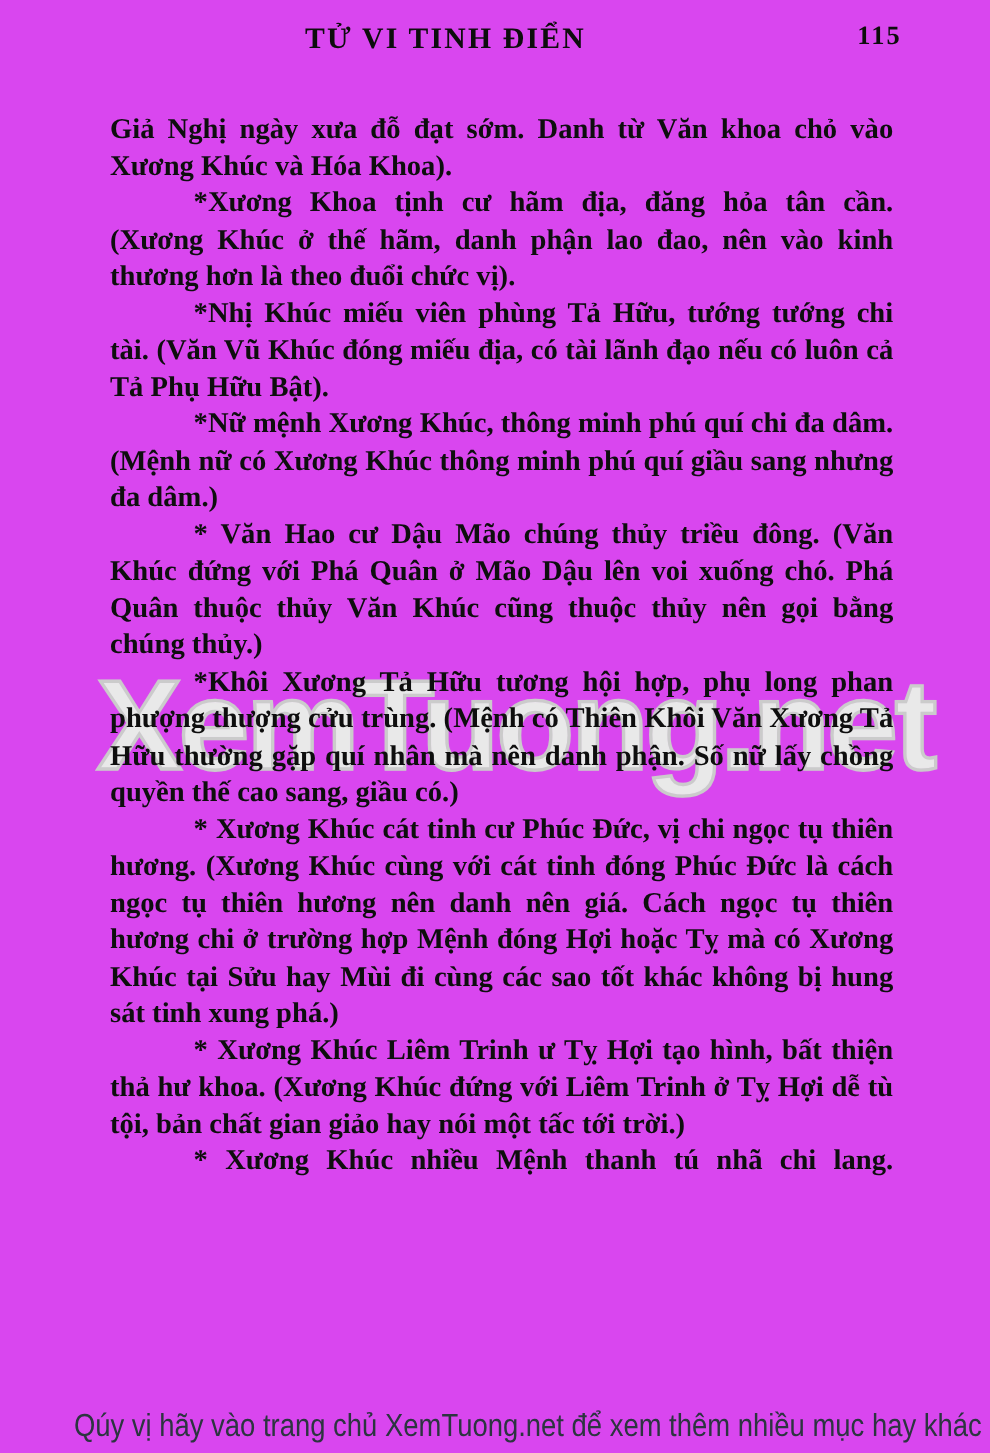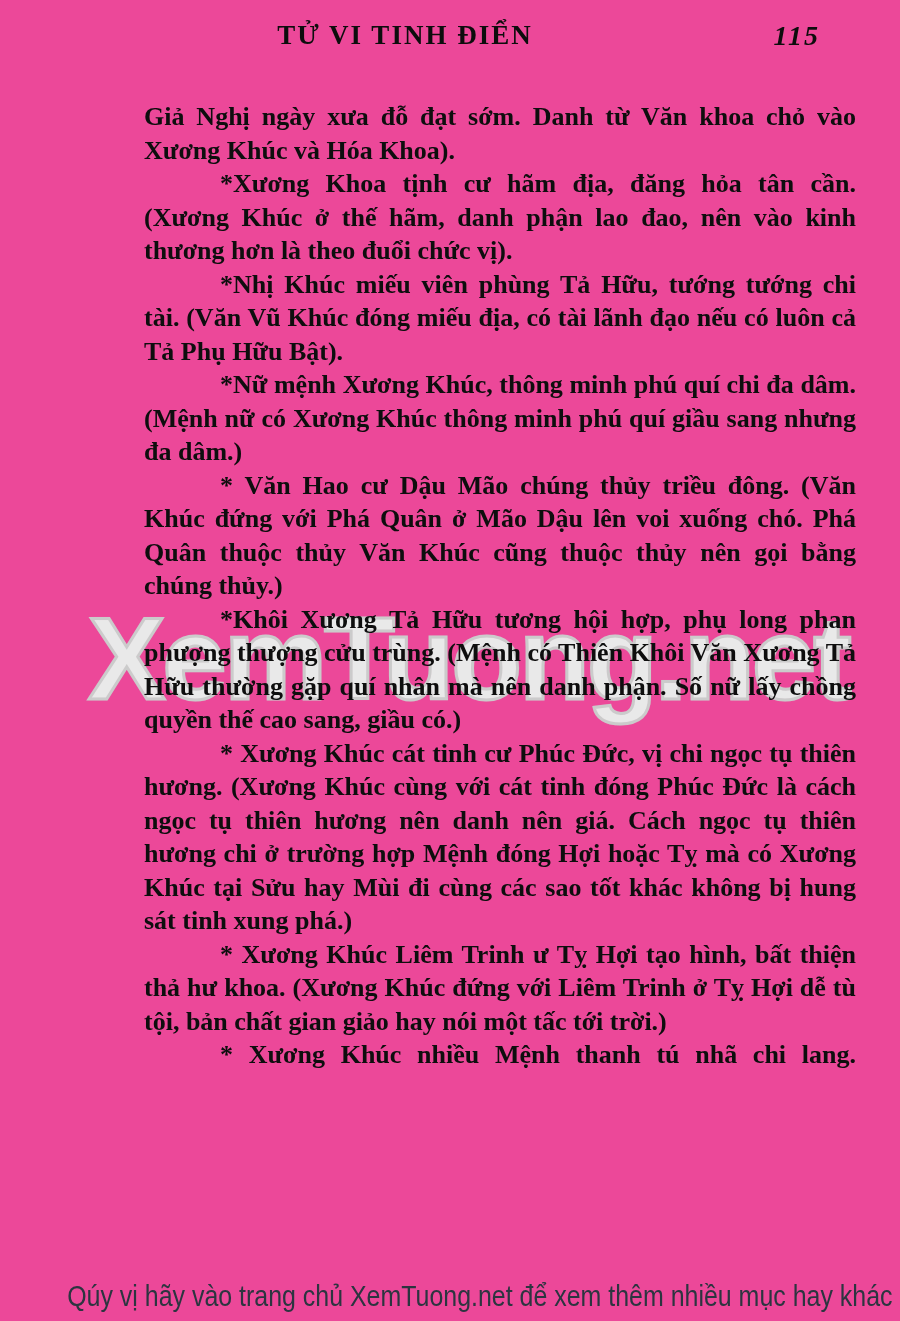--- a/index.html
+++ b/index.html
@@ -4,21 +4,21 @@
 <style>
   html, body {
     margin: 0;
     padding: 0;
     background: #ffffff;
   }
   .page {
     position: relative;
     width: 900px;
     height: 1321px;
-    background: #ec4899;
+    background: #d946ef;
     overflow: hidden;
     font-family: "Liberation Serif", serif;
   }
   
   .running-head {
     position: absolute;
     top: 20px;
     left: 100px;
     right: 80px;
     height: 40px;
@@ -31,25 +31,24 @@
     font-size: 27px;
     font-weight: bold;
     letter-spacing: 2px;
     color: #0d0d0d;
     white-space: nowrap;
   }
   .page-number {
     position: absolute;
     right: 0;
     top: 0;
-    font-size: 28px;
+    font-size: 24px;
     font-weight: bold;
     color: #0d0d0d;
     letter-spacing: 2px;
-    font-style: italic;
   }
   
   .watermark {
     position: absolute;
     top: 592px;
     left: 88px;
     width: 740px;
     font-family: "Liberation Sans", sans-serif;
     font-weight: bold;
     font-size: 116px;
@@ -66,21 +65,20 @@
     position: absolute;
     z-index: 1;
     top: 100px;
     left: 100px;
     width: 712px;
     font-size: 26px;
     font-weight: bold;
     line-height: 33.5px;
     color: #0e0e0e;
     text-align: justify;
-    margin-left: 44px;
   }
   .body-text p {
     margin: 0;
     padding: 0;
   }
   .body-text p.indent {
     text-indent: 76px;
   }
   .body-text p.stretch-last {
     text-align-last: justify;

